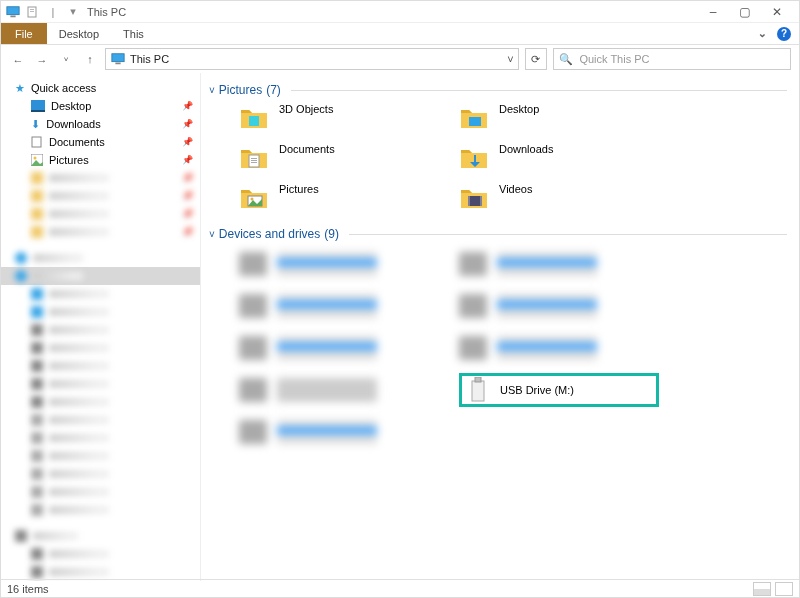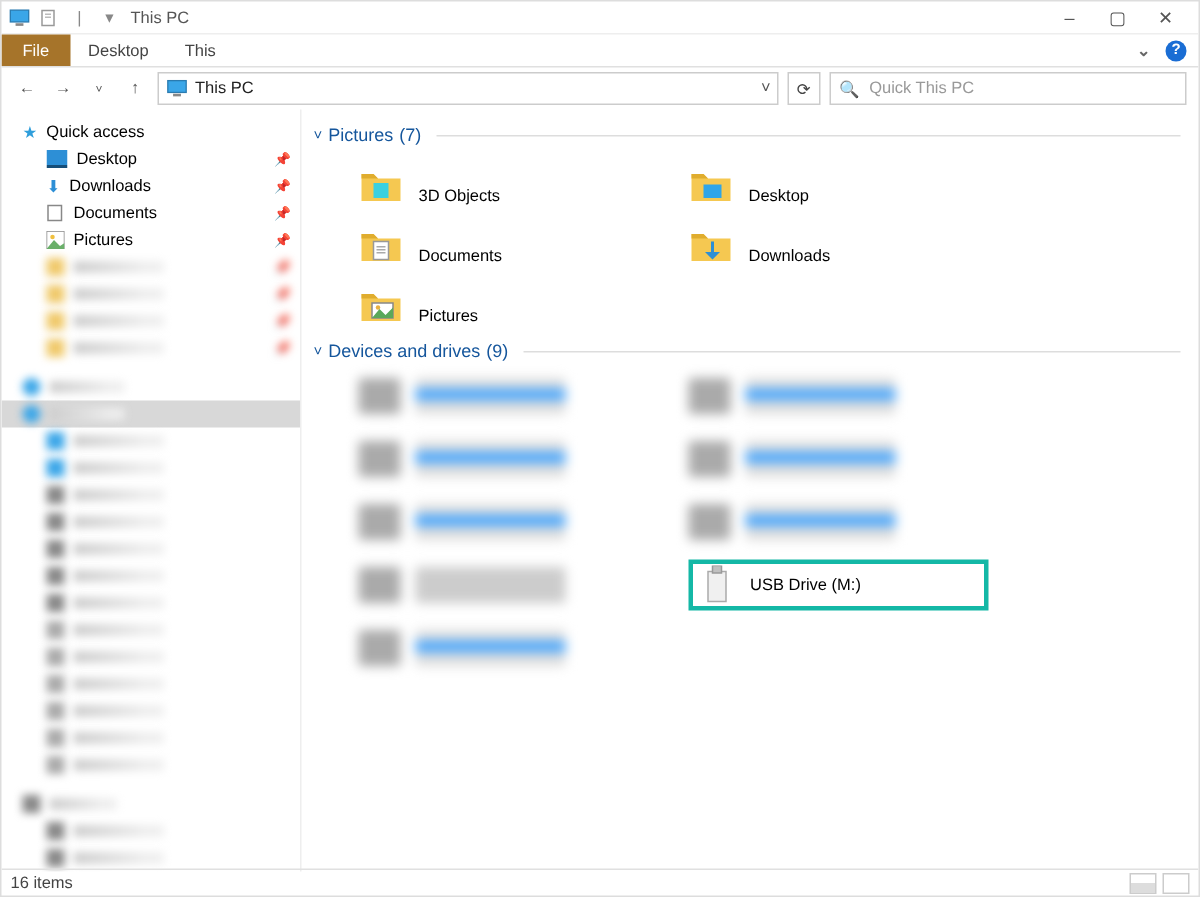--- a/index.html
+++ b/index.html
@@ -33,21 +33,21 @@
   .side-row { position: relative; }
   .blur-item { filter: blur(3px); }
   .blur-item .lbl { background: linear-gradient(90deg, #ccc 0%, #eee 80%); height: 8px; width: 60px; border-radius: 2px; }
   .sel-row { background: #d8d8d8; }
   
   .main { flex: 1; overflow: hidden; padding: 6px 12px 0 8px; }
   .section-head { color: #15569c; font-size: 12px; display: flex; align-items: center; gap: 4px; margin: 4px 0 6px 0; }
   .section-head .chev { font-size: 10px; }
   .section-head .line { flex: 1; height: 1px; background: #ddd; margin-left: 6px; }
   .folders-grid { display: grid; grid-template-columns: 200px 200px; column-gap: 20px; row-gap: 6px; margin-left: 30px; margin-bottom: 10px; }
-  .folder-item { display: flex; align-items: flex-end; gap: 10px; height: 34px; }
+  .folder-item { display: flex; align-items: flex-start; gap: 10px; height: 34px; }
   .folder-ico { width: 30px; height: 28px; display: flex; align-items: center; justify-content: center; }
   .folder-label { font-size: 11px; }
   .drives-grid { display: grid; grid-template-columns: 200px 200px; column-gap: 20px; row-gap: 8px; margin-left: 30px; }
   .drive-item { display: flex; align-items: center; gap: 10px; height: 34px; }
   .drive-blur { filter: blur(4px); }
   .drive-blur .bar { width: 100px; height: 24px; background: linear-gradient(180deg,#ddd 0 30%, #3fa3ff 30% 60%, #ddd 60% 100%); border-radius: 2px; }
   .drive-blur .di { width: 28px; height: 24px; background: #aaa; border-radius: 2px; }
   .usb-item { border: 3px solid #14b8a6; padding: 2px 4px; height: 34px; }
   .usb-ico-box { width: 24px; height: 28px; display:flex; align-items:center; justify-content:center; }
   
@@ -368,20 +368,32 @@
             <svg width="30" height="26">
               <path d="M2 6 L10 6 L13 9 L28 9 L28 24 L2 24 Z" fill="#f5c851"></path>
               <path d="M2 6 L10 6 L13 9 L2 9 Z" fill="#e0ad2e"></path>
               <rect x="9" y="12" width="14" height="10" fill="#fff" stroke="#888"></rect>
               <circle cx="13" cy="15" r="1.5" fill="#e8b040"></circle>
               <path d="M9 22 L14 16 L18 20 L23 15 L23 22 Z" fill="#5aa85a"></path>
             </svg>
           </span>
         <span class="folder-label">Pictures</span>
       </div>
+      <div class="folder-item">
+        <span class="folder-ico">
+            <svg width="30" height="26">
+              <path d="M2 6 L10 6 L13 9 L28 9 L28 24 L2 24 Z" fill="#f5c851"></path>
+              <path d="M2 6 L10 6 L13 9 L2 9 Z" fill="#e0ad2e"></path>
+              <rect x="9" y="12" width="14" height="10" fill="#4a4a6a"></rect>
+              <rect x="9" y="12" width="2" height="10" fill="#fff" opacity="0.3"></rect>
+              <rect x="21" y="12" width="2" height="10" fill="#fff" opacity="0.3"></rect>
+            </svg>
+          </span>
+        <span class="folder-label">Videos</span>
+      </div>
     </div>
 
     <div class="section-head">
       <span class="chev">˅</span>
       <span>Devices and drives</span>
       <span>(9)</span>
       <span class="line"></span>
     </div>
     <div class="drives-grid">
       <div class="drive-item drive-blur">

